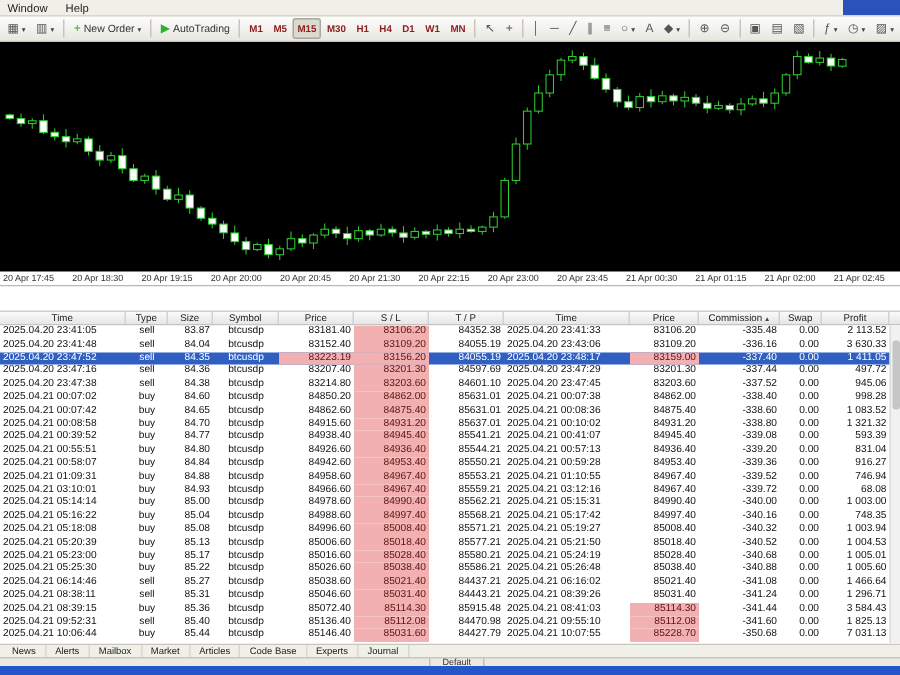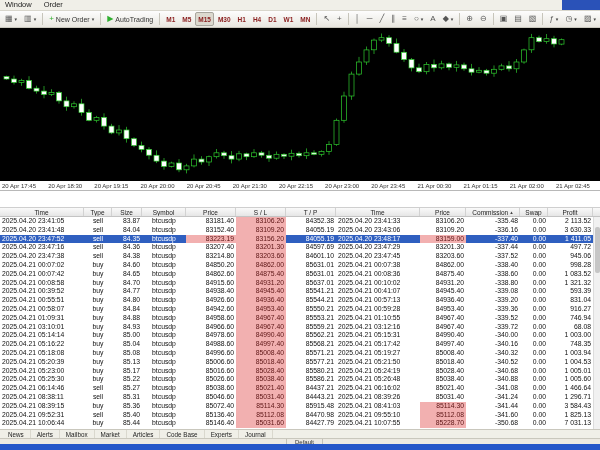--- a/index.html
+++ b/index.html
@@ -1,20 +1,20 @@
 <!DOCTYPE html>
 <html><head>
 <meta charset="utf-8">
 <style>
   * { margin:0; padding:0; box-sizing:border-box; }
   html,body { width:600px; height:450px; overflow:hidden; font-family:"Liberation Sans", sans-serif; background:#fff; }
   .app { width:600px; height:450px; position:relative; display:flex; flex-direction:column; }
 
   
-  .menu-bar { height:11px; background:#f0efe8; border-bottom:1px solid #d8d6cc; display:flex; align-items:flex-start; gap:12px; padding-left:5px; font-size:7.5px; color:#222; position:relative; }
+  .menu-bar { height:11px; background:#f0efe8; border-bottom:1px solid #d8d6cc; display:flex; align-items:center; gap:12px; padding-left:5px; font-size:7.5px; color:#222; position:relative; }
   .menu-item { cursor:default; }
   .title-frag { position:absolute; right:0; top:0; width:38px; height:10px; background:#2a52b8; }
 
   
   .toolbar { height:17px; background:linear-gradient(#fdfdfd,#e8e6df); border-bottom:1px solid #c9c7bd; display:flex; align-items:center; padding:0 2px; gap:1px; overflow:hidden; }
   .tbtn { height:14px; display:flex; align-items:center; gap:2px; padding:0 2px; border:1px solid transparent; border-radius:2px; font-size:7px; color:#333; white-space:nowrap; }
   .tbtn .glyph { font-size:8px; line-height:1; color:#555; }
   .tbtn .caret { font-size:5px; color:#444; }
   .tbtn.tf { color:#8b2020; font-weight:bold; font-size:6.5px; padding:0 2px; }
   .tbtn.tf.active { background:#dcd9cf; border:1px solid #a8a69e; }
@@ -61,21 +61,21 @@
   .taskbar { height:6px; background:#2456c9; }
 </style>
 </head>
 <body>
 
 <div class="app">
 
   <div class="menu-bar">
     <span class="title-frag"></span>
   <span class="menu-item">Window</span>
-      <span class="menu-item">Order</span>
+      <span class="menu-item">Help</span>
     </div>
 
   <div class="toolbar">
       <div class="tbtn">
         <span class="glyph">▦</span>
         <span class="caret">▾</span>
       </div>
       <div class="tbtn">
         <span class="glyph">▥</span>
         <span class="caret">▾</span>

